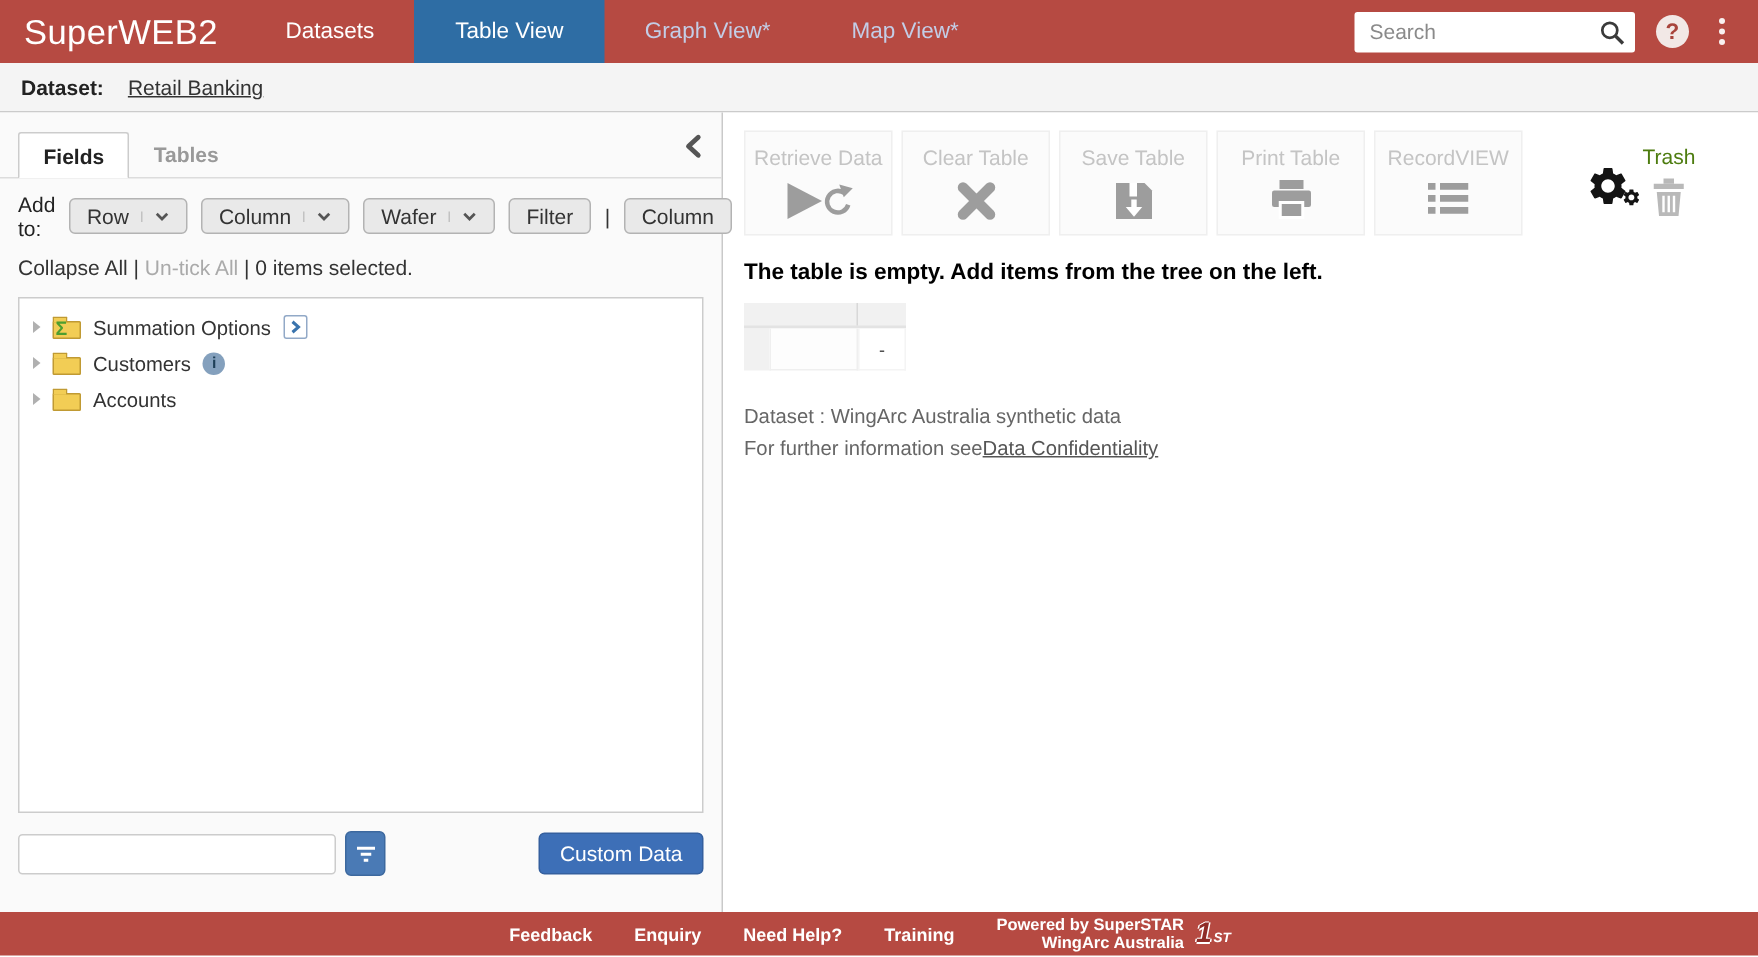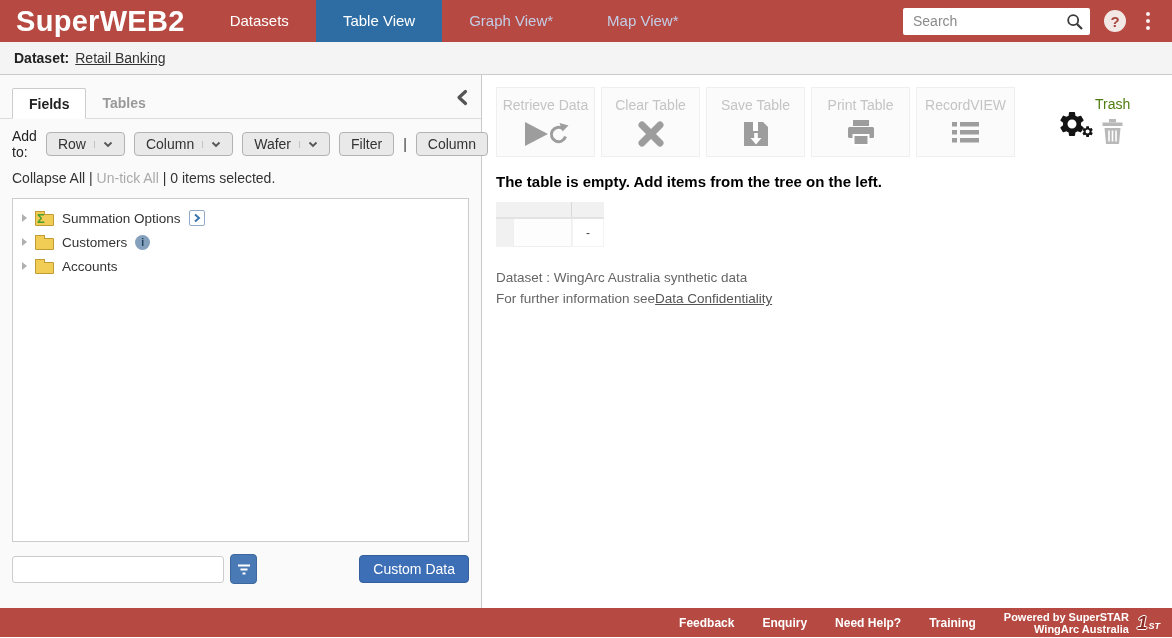--- a/index.html
+++ b/index.html
@@ -1,39 +1,39 @@
 <!DOCTYPE html>
 <html><head>
 <meta charset="utf-8">
 <style>
   * { margin:0; padding:0; box-sizing:border-box; }
   html,body { width:1172px; height:638px; overflow:hidden; background:#fff;
               font-family:"Liberation Sans", sans-serif; }
 
   
   .navbar { height:42px; background:#b64a42; display:flex; align-items:stretch; }
-  .logo { color:#fff; font-size:29px; font-weight:bold; line-height:42px; padding:0 18px 0 16px; letter-spacing:.3px; }
+  .logo { color:#fff; font-size:23px; font-weight:normal; line-height:42px; padding:0 18px 0 16px; letter-spacing:.3px; }
   .nav-link { line-height:42px; padding:0 27px; font-size:15px; color:#fff; cursor:pointer; }
   .nav-link.active { background:#2e6da4; color:#fff; }
   .nav-link.modified { color:#c3cde6; }
   .nav-right { margin-left:auto; display:flex; align-items:center; gap:14px; padding-right:16px; }
   .searchbox { position:relative; }
   .searchbox input { width:187px; height:27px; border:none; border-radius:2px; padding:0 30px 0 10px;
                      font-size:14px; color:#444; outline:none; font-family:"Liberation Sans",sans-serif; }
   .searchbox input::placeholder { color:#8a8a8a; }
   .search-btn { position:absolute; right:6px; top:5px; width:18px; height:18px; cursor:pointer; }
   .help-btn { width:22px; height:22px; border-radius:50%; background:#f2e8e6; color:#a8443c;
               font-weight:bold; font-size:15px; display:flex; align-items:center; justify-content:center; cursor:pointer; }
   .kebab { display:flex; flex-direction:column; gap:3px; padding:4px 6px; cursor:pointer; }
   .kebab i { width:4px; height:4px; border-radius:50%; background:rgba(255,255,255,.92); }
 
   
   .dataset-bar { height:33px; background:#f4f4f4; border-bottom:1px solid #cbcbcb;
                  display:flex; align-items:center; padding-left:14px; font-size:14px; color:#222; }
-  .dataset-bar b { font-weight:bold; margin-right:6px; }
+  .dataset-bar b { font-weight:bold; margin-right:16px; }
   .dataset-link { color:#333; text-decoration:underline; cursor:pointer; }
 
   
   .content { display:flex; height:533px; }
 
   
   .sidebar { width:482px; background:#fafafa; border-right:1px solid #c9c9c9; position:relative;
              display:flex; flex-direction:column; }
   .tabs { display:flex; padding:13px 10px 0 12px; border-bottom:1px solid #dcdcdc; position:relative; height:44px; }
   .tab { padding:7px 16px; font-size:14px; font-weight:bold; color:#999; cursor:pointer; }
@@ -94,21 +94,21 @@
   .mt-body { display:flex; height:28px; }
   .mt-stub { width:17px; background:#f1f1f1; }
   .mt-cell { width:59px; background:#fdfdfd; border:1px solid #efefef; border-top:none; }
   .mt-val { flex:1; background:#fff; border:1px solid #f4f4f4; border-top:none; display:flex;
             align-items:center; justify-content:center; color:#444; }
 
   .info-lines { margin-top:20px; font-size:13.5px; color:#666; line-height:21px; }
   .confid-link { color:#555; text-decoration:underline; cursor:pointer; }
 
   
-  .footer { height:29px; background:#b64a42; display:flex; align-items:center; justify-content:flex-end;
+  .footer { height:29px; background:#b64a42; display:flex; align-items:center; justify-content:center;
             padding-right:8px; }
   .f-link { color:#fff; font-size:12px; font-weight:bold; margin-right:28px; cursor:pointer; }
   .powered { text-align:right; color:#fff; font-size:11px; font-weight:bold; line-height:12px; margin-right:8px; }
   .f-logo { font-style:italic; font-weight:bold; color:#fff; margin-right:4px; display:flex; align-items:baseline; cursor:pointer; }
   .f-logo .one { font-size:19px; color:#8f2b26;
                  text-shadow:-1px 0 #fff, 1px 0 #fff, 0 -1px #fff, 0 1px #fff; }
   .f-logo .st { font-size:9px; margin-left:1px; }
 </style>
 </head>
 <body>

